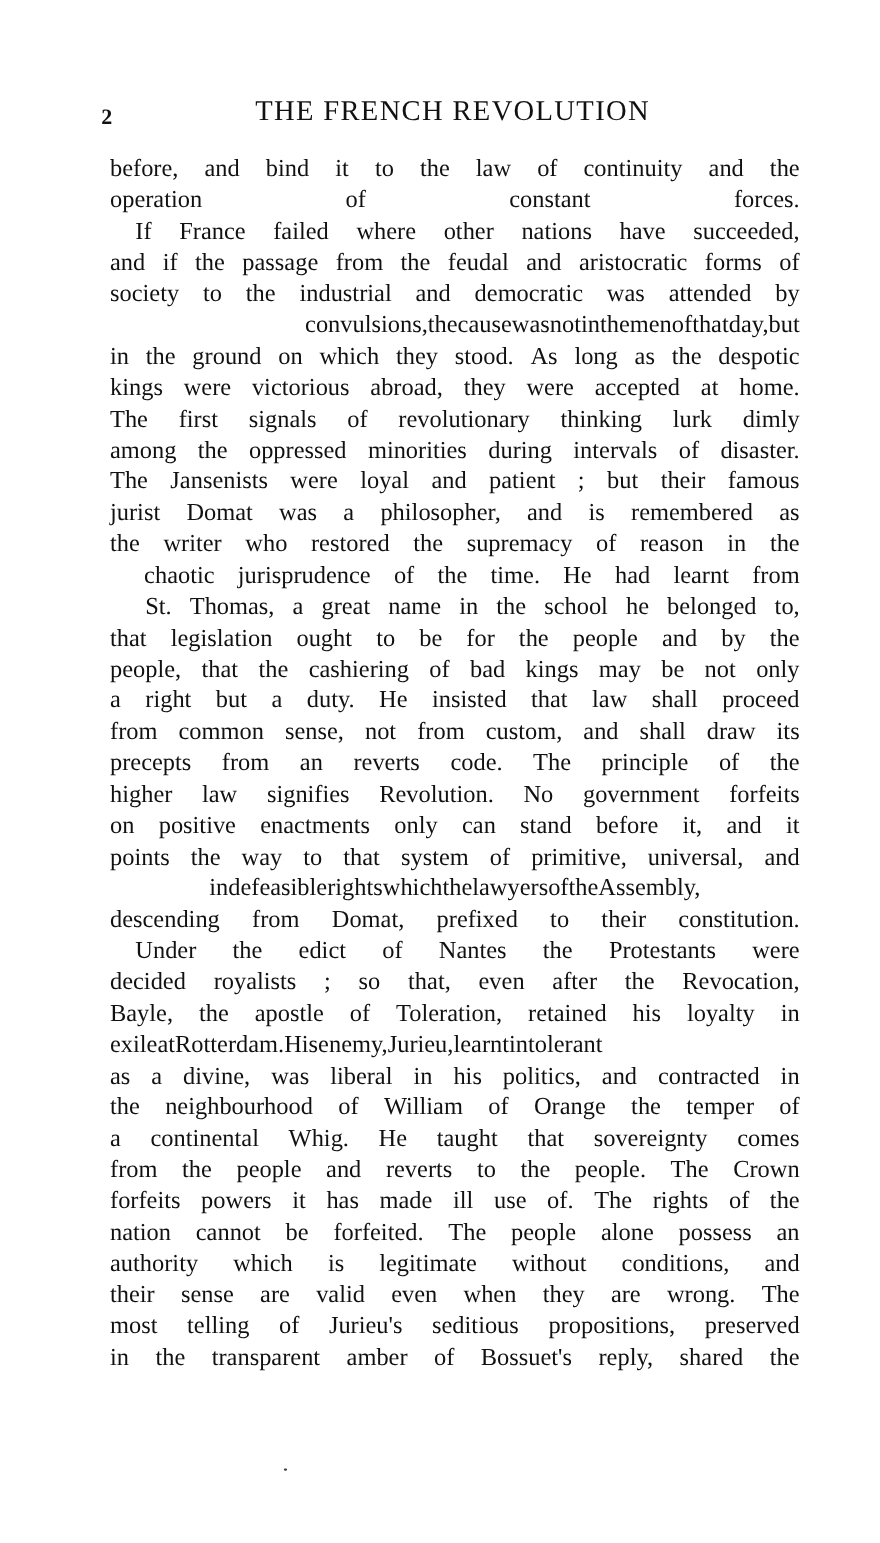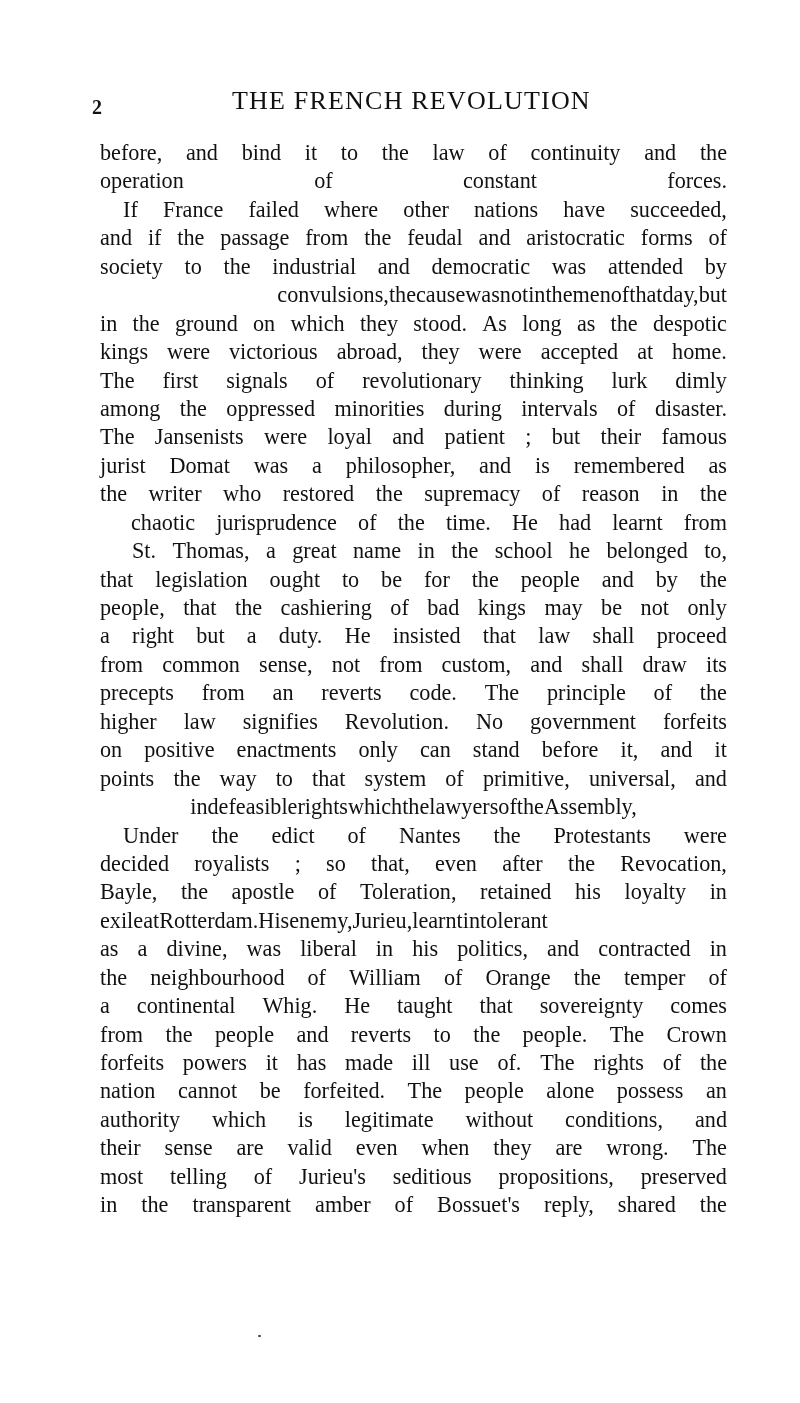--- a/index.html
+++ b/index.html
@@ -289,20 +289,21 @@
         <div class="line" style="display: flex; justify-content: center;">
           <span>indefeasible</span>
           <span>rights</span>
           <span>which</span>
           <span>the</span>
           <span>lawyers</span>
           <span>of</span>
           <span>the</span>
           <span>Assembly,</span>
         </div>
+        <div class="line" style="white-space: nowrap;">descending from Domat, prefixed to their constitution.</div>
       </div>
       <div>
         <div class="line" style="display: flex; justify-content: space-between; padding-left: 23px;">
           <span>Under</span>
           <span>the</span>
           <span>edict</span>
           <span>of</span>
           <span>Nantes</span>
           <span>the</span>
           <span>Protestants</span>

